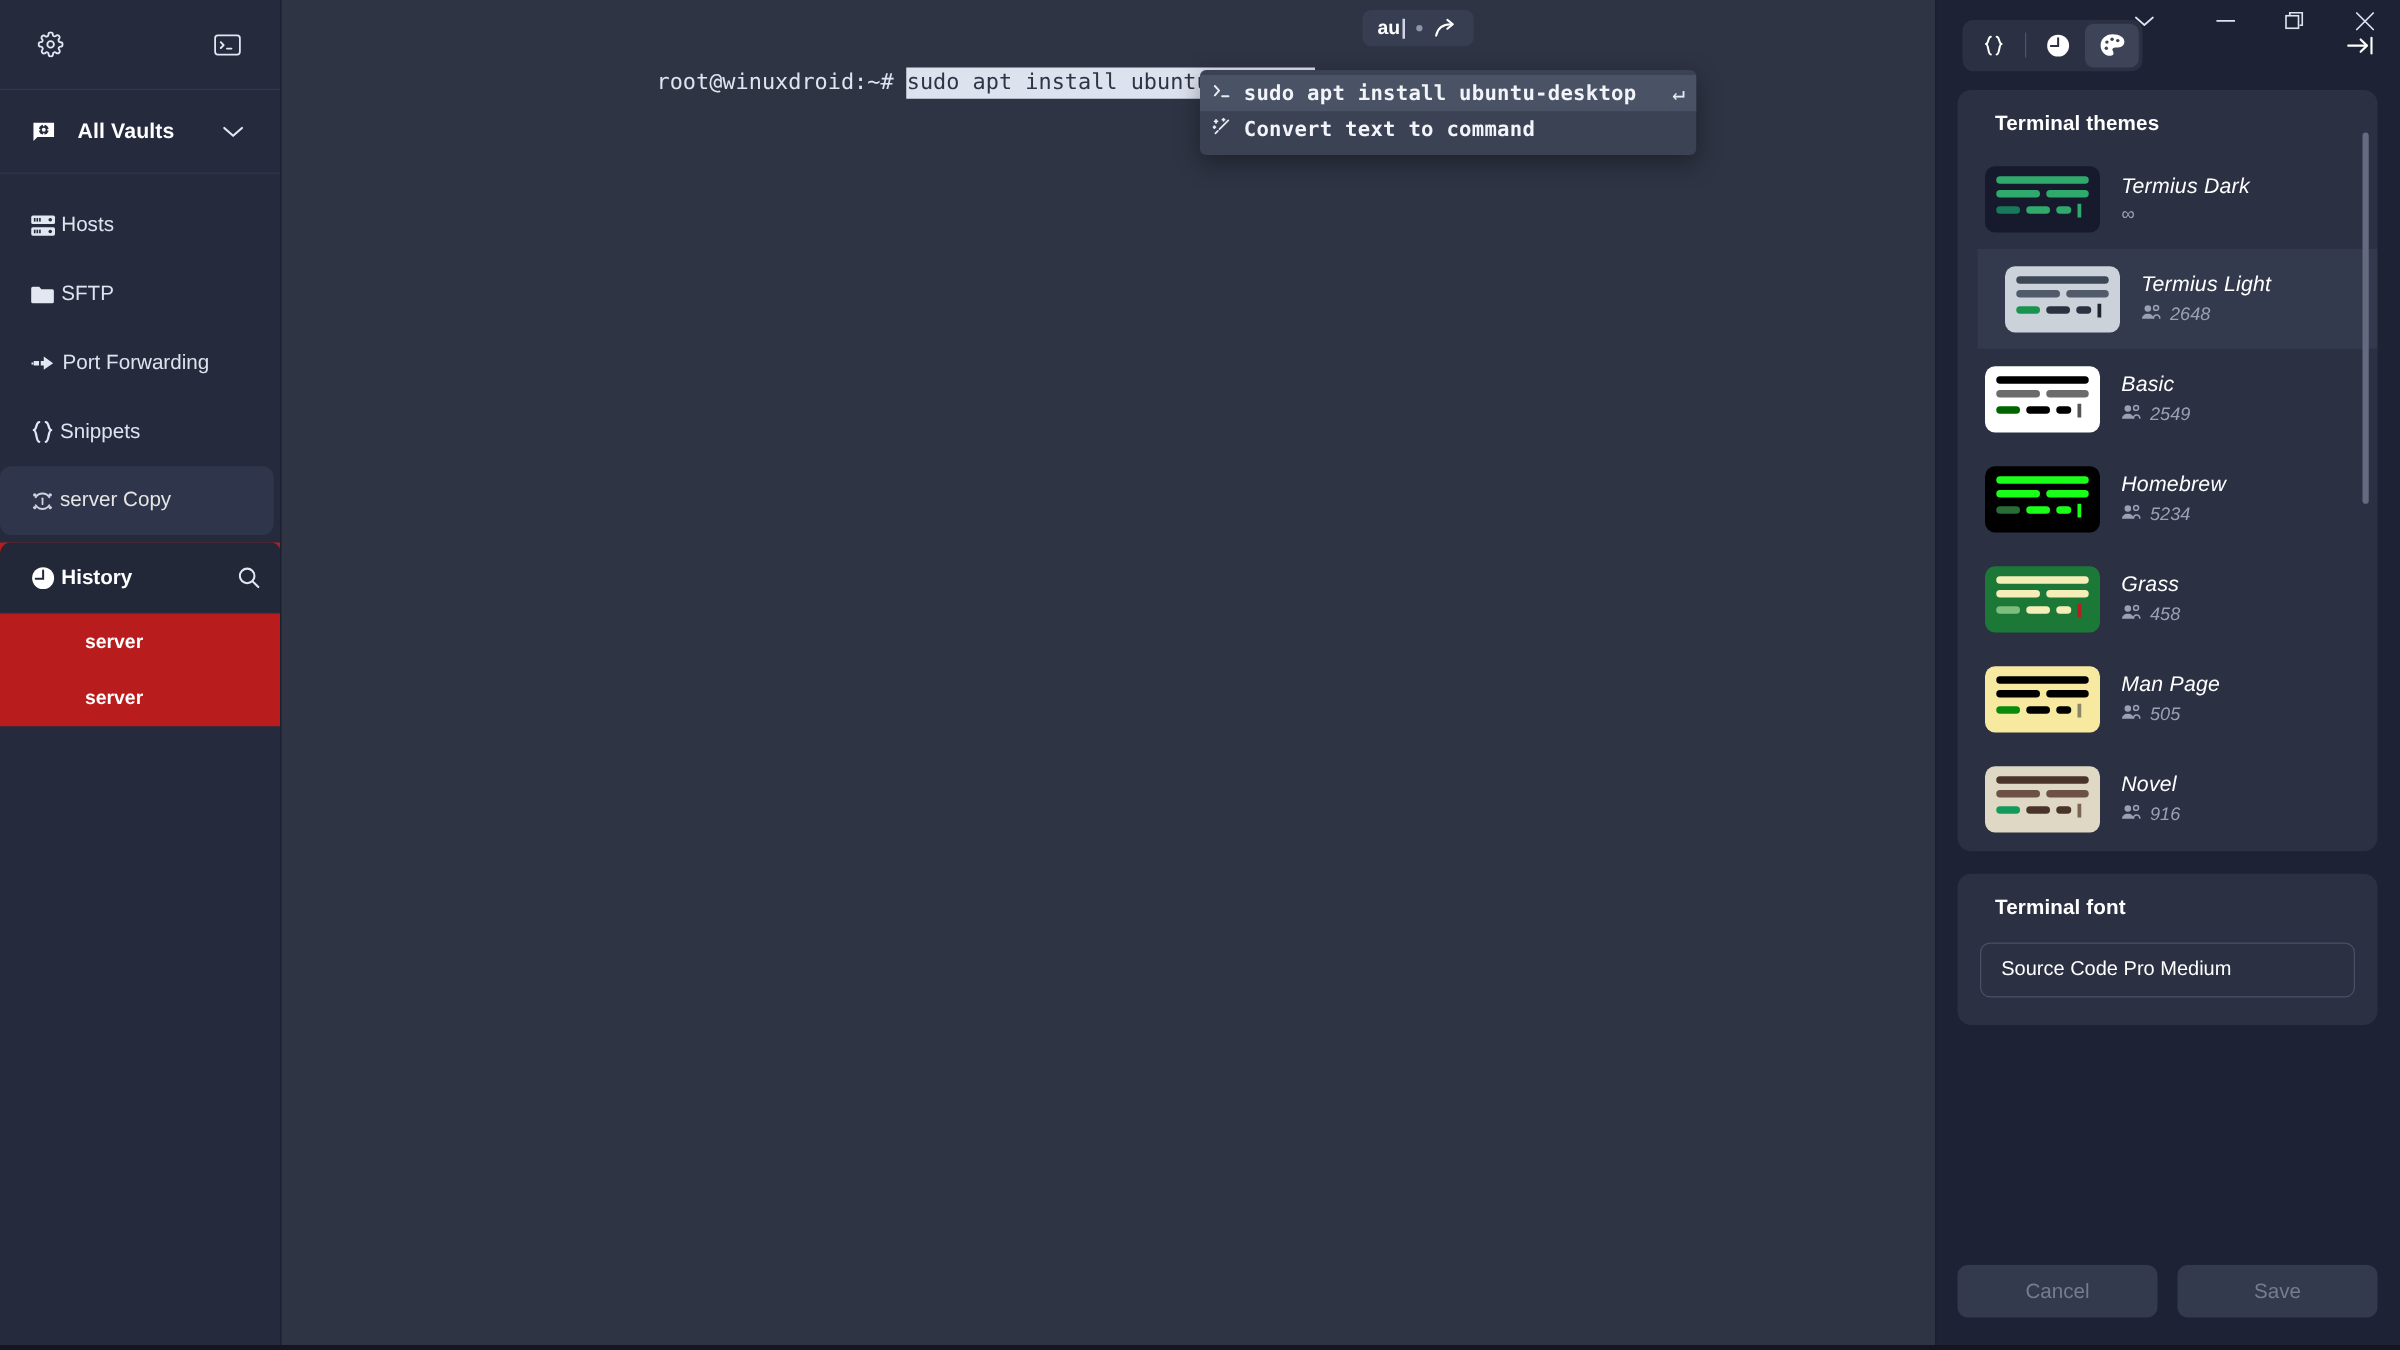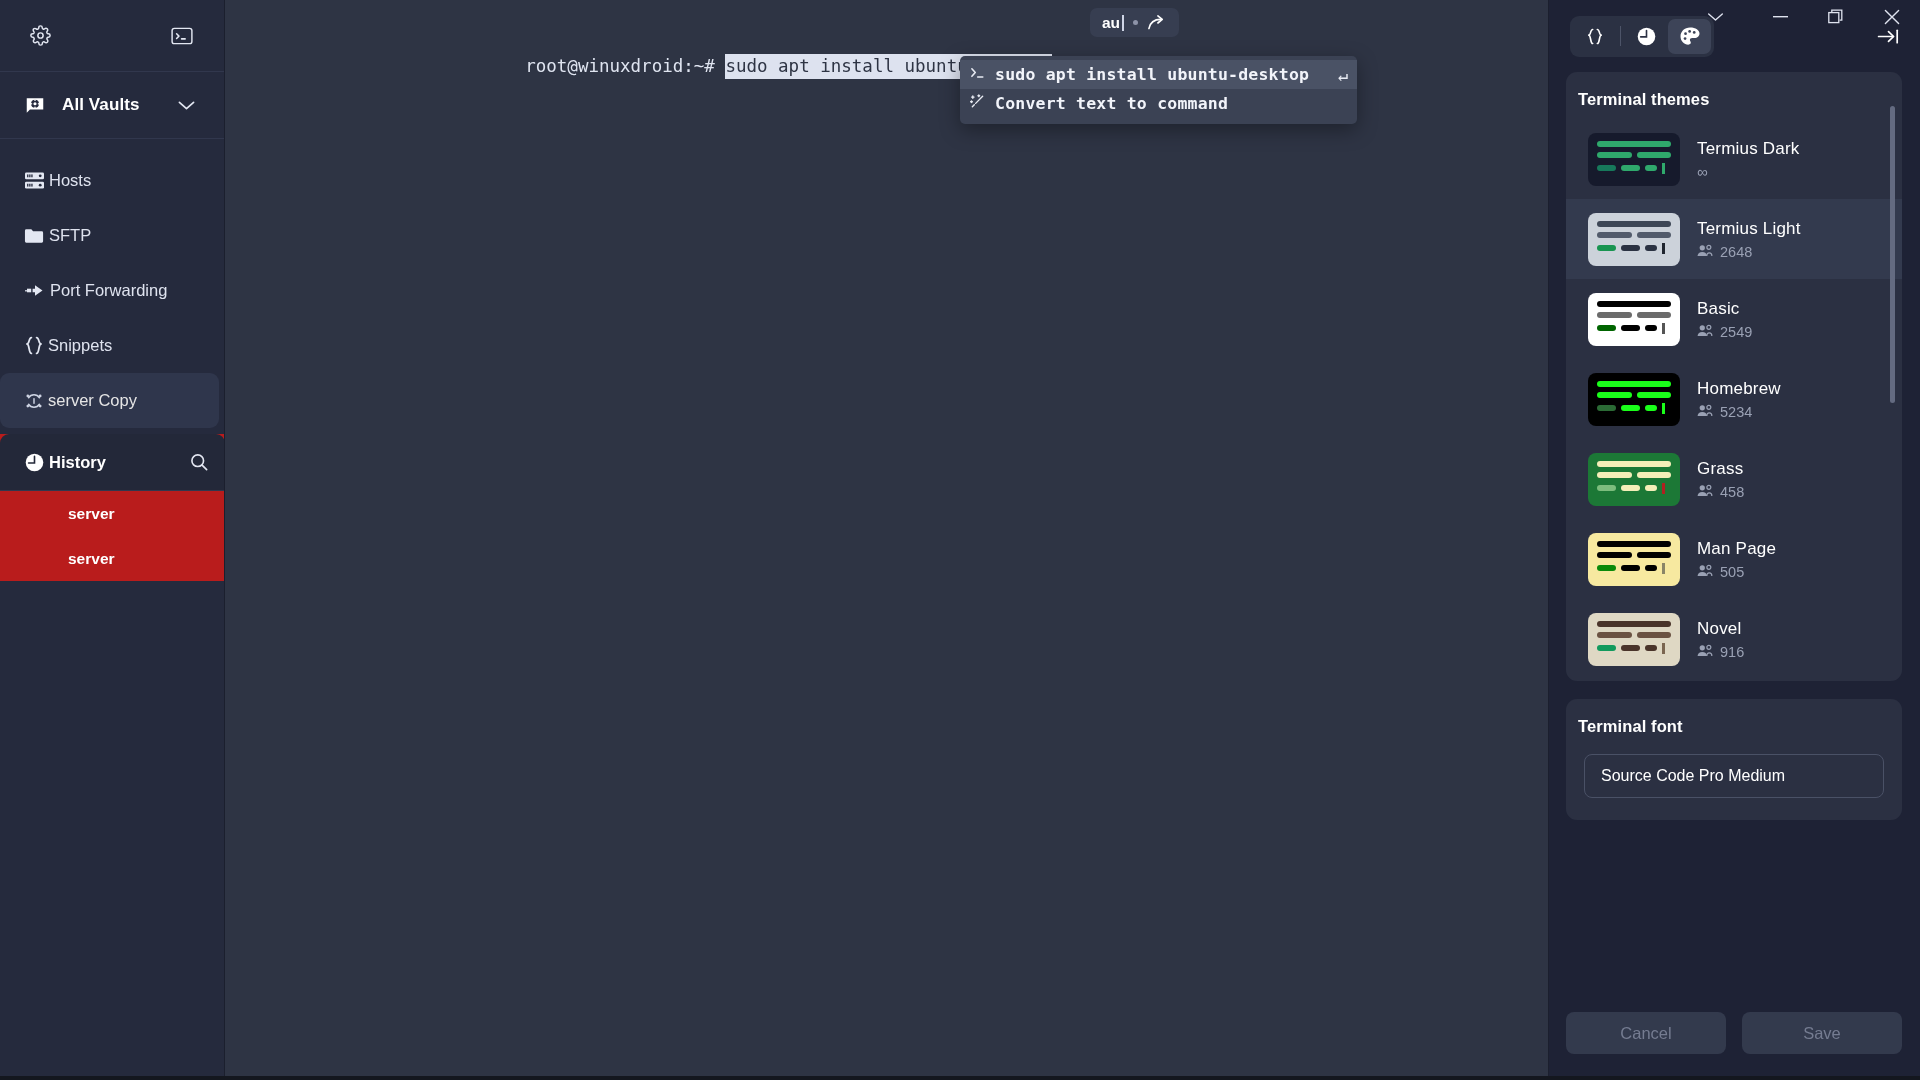--- a/index.html
+++ b/index.html
@@ -193,34 +193,35 @@
   .wbtn.chev { width: 74px; }
 
   
   .card {
     background: #2b3042;
     margin: 0 18px;
     border-radius: 11px;
   }
   .card-title {
     color: #ffffff; font-size: 16.5px; font-weight: bold;
-    padding: 18px 0 2px 12px;
+    padding: 18px 0 2px 30px;
     letter-spacing: .1px;
   }
   .themes-card { position: relative; padding-bottom: 10px; }
   .themes-scroll {
     max-height: 560px; overflow: hidden; position: relative;
     padding-top: 8px;
+    font-style: italic;
   }
   .theme-row {
     display: flex; align-items: center;
     gap: 17px; padding: 9px 22px;
     height: 80px;
   }
-  .theme-row.sel { background: #333a4e; }
+  .theme-row.sel { background: #333a4e; margin-left: 16px; }
   .thumb {
     width: 92px; height: 53px;
     border-radius: 8px;
     flex: 0 0 92px;
     padding: 8px 9px 0 9px;
     display: flex; flex-direction: column; gap: 5px;
   }
   .tl { height: 6px; border-radius: 3px; }
   .trow { display: flex; gap: 5px; align-items: center; }
   .tmeta { display: flex; flex-direction: column; gap: 5px; }

